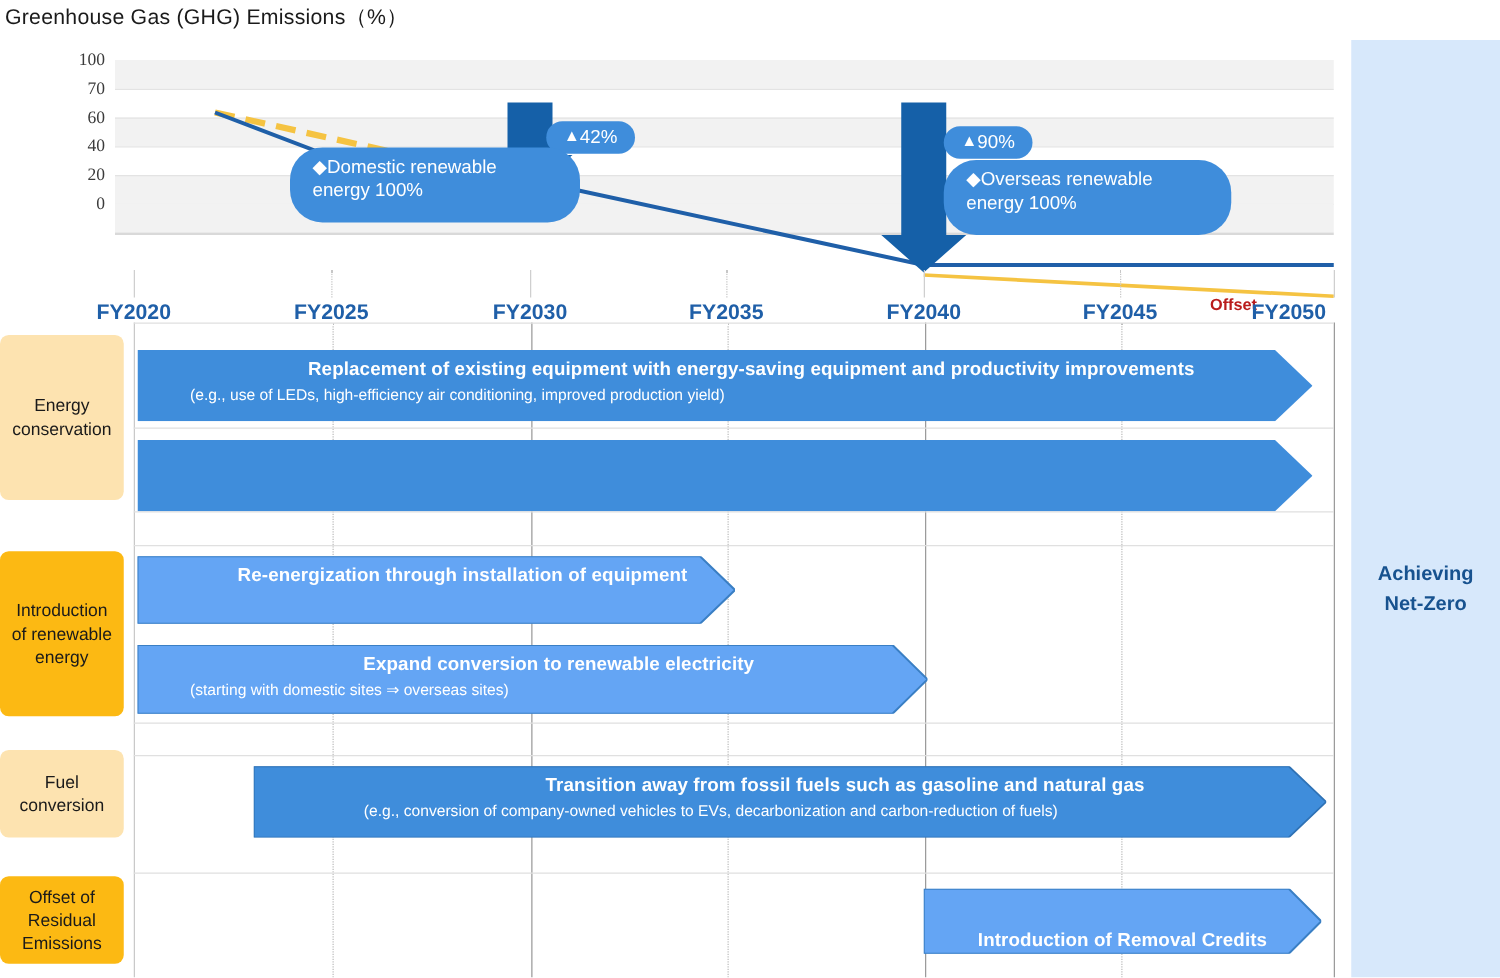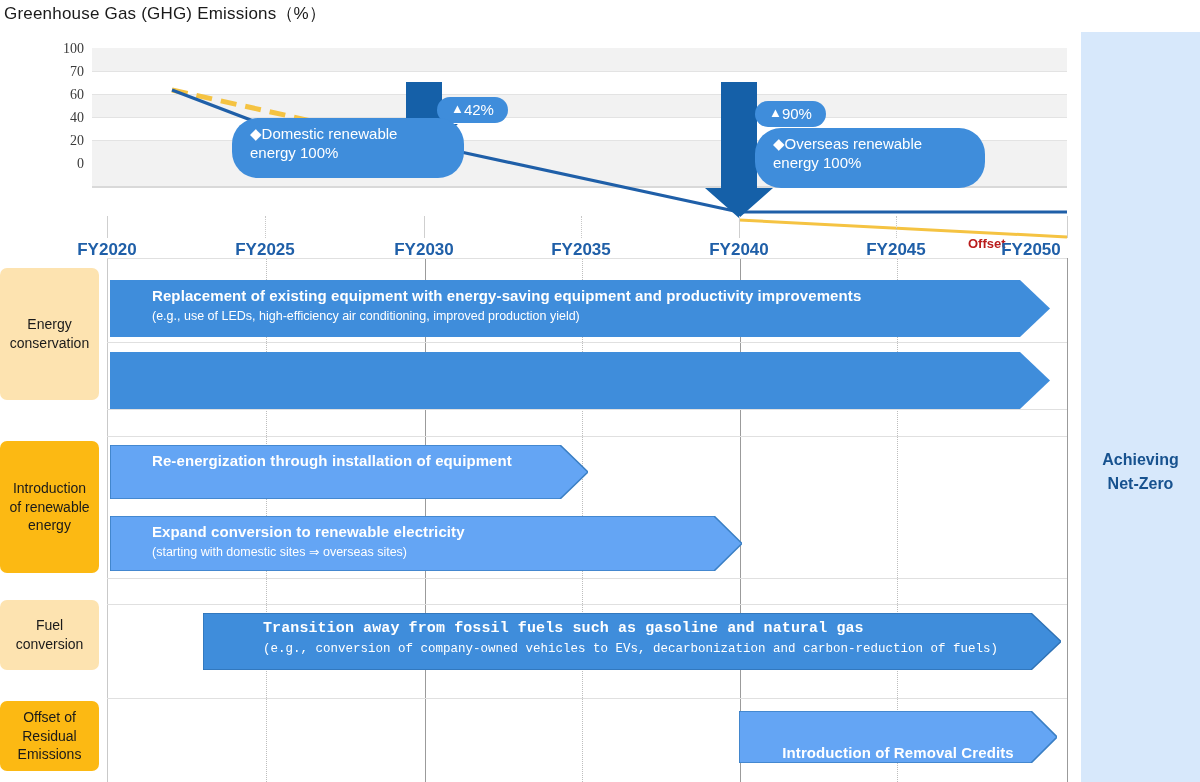--- a/index.html
+++ b/index.html
@@ -70,21 +70,21 @@
     font-size:14px;line-height:1.35;color:#1a1a1a;
   }
   .cat.light{background:#fde3b0;}
   .cat.dark{background:#fcb913;}
 
   .bar{
     position:absolute;display:block;color:#fff;
   }
   .bar .shape{position:absolute;inset:0;}
   .bar .txt{position:relative;padding:7px 0 0 42px;}
-  .bar .t1{font-size:15px;font-weight:700;line-height:1.25;letter-spacing:.1px;}
+  .bar .t1{font-size:15px;font-weight:700;line-height:1.25;letter-spacing:.1px;text-align:center;}
   .bar .t2{font-size:12.5px;font-weight:400;line-height:1.3;margin-top:2px;}
   .bar.center .txt{padding:16px;display:flex;align-items:center;justify-content:center;height:100%;}
   .bar.center .t1{font-size:15px;font-weight:700;}
 
   
   .rpanel{
     position:absolute;left:1081px;top:32px;width:119px;height:750px;
     background:#d7e8fb;display:flex;align-items:center;justify-content:center;
   }
   .rpanel .rtxt{
@@ -239,21 +239,21 @@
       <div class="txt">
         <div class="t1">Expand conversion to renewable electricity</div>
         <div class="t2">(starting with domestic sites ⇒ overseas sites)</div>
       </div>
     </div>
 
     <div class="bar" style="left:203px;top:355px;width:858px;height:57px;">
       <svg class="shape" viewBox="0 0 858 57" preserveAspectRatio="none">
         <polygon points="0,0 828,0 858,28.5 828,57 0,57" fill="#3f8ddb" stroke="#2f72b5" stroke-width="1.4"></polygon>
       </svg>
-      <div class="txt" style="padding-left:60px;font-family:Liberation Mono, monospace;">
+      <div class="txt" style="padding-left:88px;">
         <div class="t1">Transition away from fossil fuels such as gasoline and natural gas</div>
         <div class="t2">(e.g., conversion of company-owned vehicles to EVs, decarbonization and carbon-reduction of fuels)</div>
       </div>
     </div>
 
     <div class="bar center" style="left:739px;top:453px;width:318px;height:52px;">
       <svg class="shape" viewBox="0 0 318 52" preserveAspectRatio="none">
         <polygon points="0,0 292,0 318,26 292,52 0,52" fill="#64a5f4" stroke="#3a7fc4" stroke-width="1.6"></polygon>
       </svg>
       <div class="txt">

